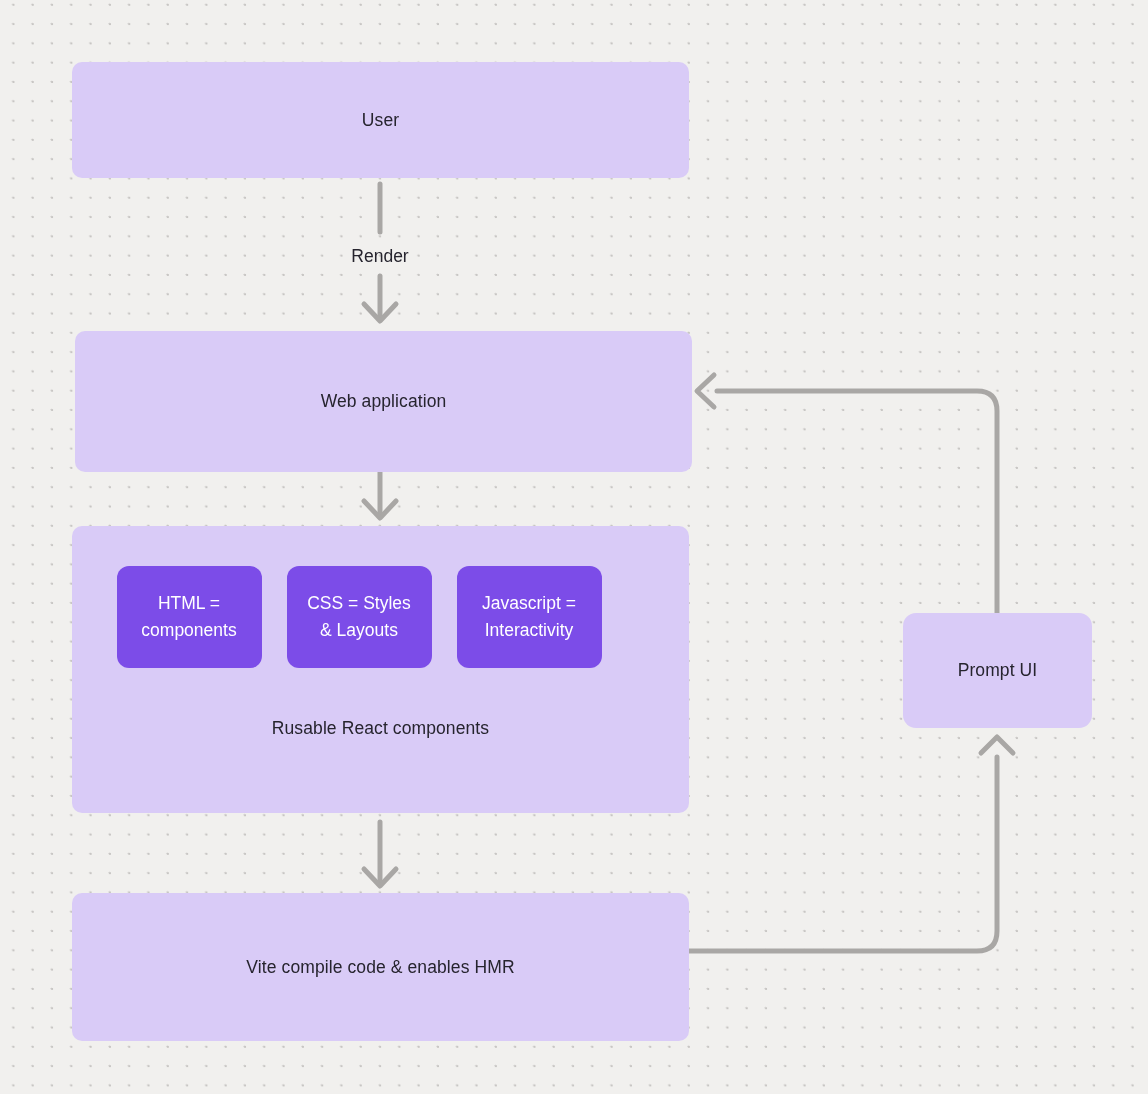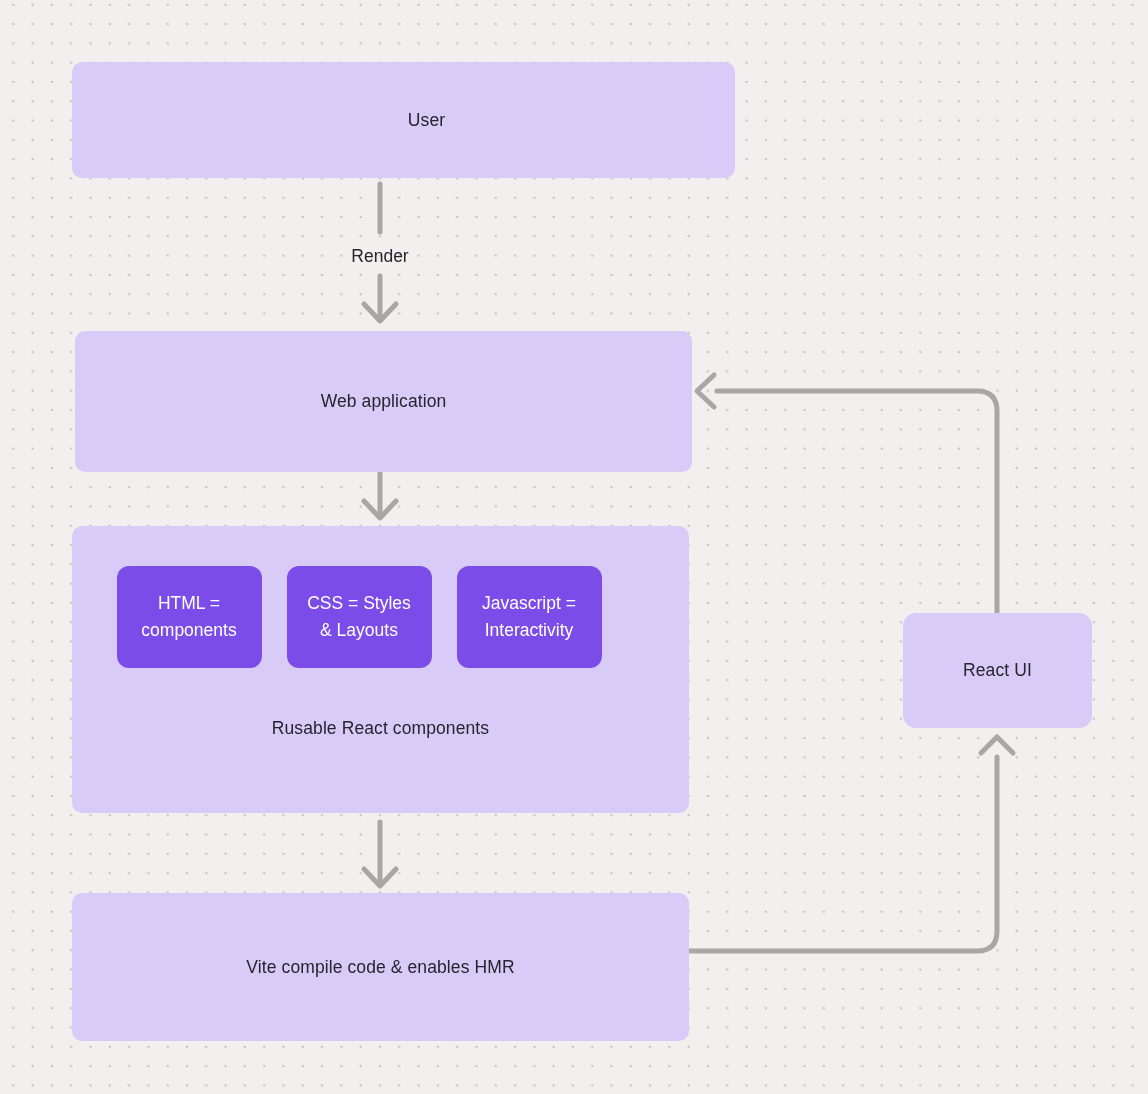--- a/index.html
+++ b/index.html
@@ -35,21 +35,21 @@
     justify-content: center;
     text-align: center;
     color: #26242e;
     font-size: 17.5px;
     letter-spacing: 0.1px;
   }
   .node--light {
     background: #d9cbf7;
     border-radius: 10px;
   }
-  .node--user   { left: 72px;  top: 62px;  width: 617px; height: 116px; padding-left: 46px; }
+  .node--user   { left: 72px;  top: 62px;  width: 617px; height: 116px; }
   .node--webapp { left: 75px;  top: 331px; width: 617px; height: 141px; }
   .node--vite   { left: 72px;  top: 893px; width: 617px; height: 148px; }
   .node--render { left: 903px; top: 613px; width: 189px; height: 115px; border-radius: 13px; }
 
   .group {
     position: absolute;
     left: 72px;
     top: 526px;
     width: 617px;
     height: 287px;
@@ -147,16 +147,16 @@
       </div>
     </div>
     <div class="caption">Rusable React components</div>
   </div>
 
   <div class="node node--light node--vite">
     <span>Vite compile code &amp; enables HMR</span>
   </div>
 
   <div class="node node--light node--render">
-    <span>React UI</span>
+    <span>Prompt UI</span>
   </div>
 
 </div>
 
 </body></html>

